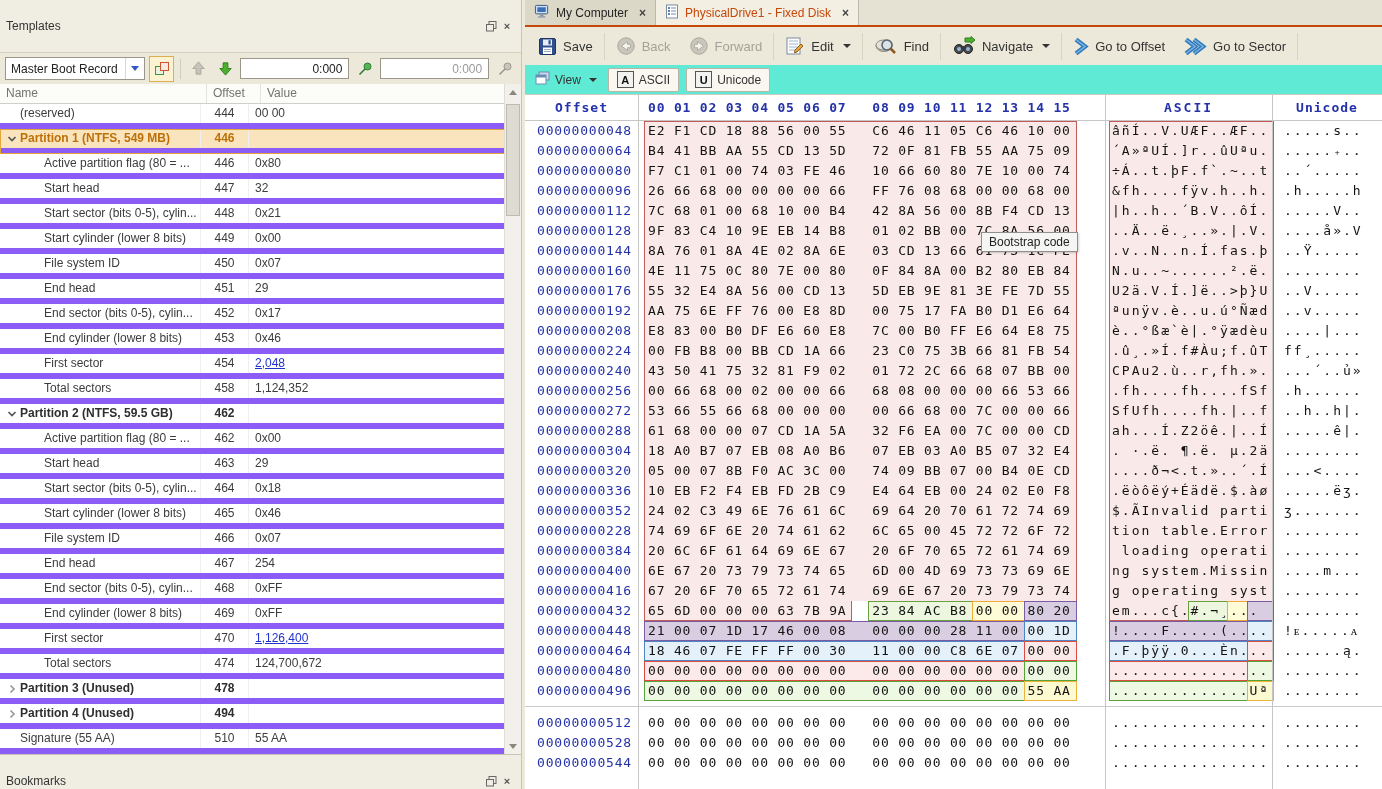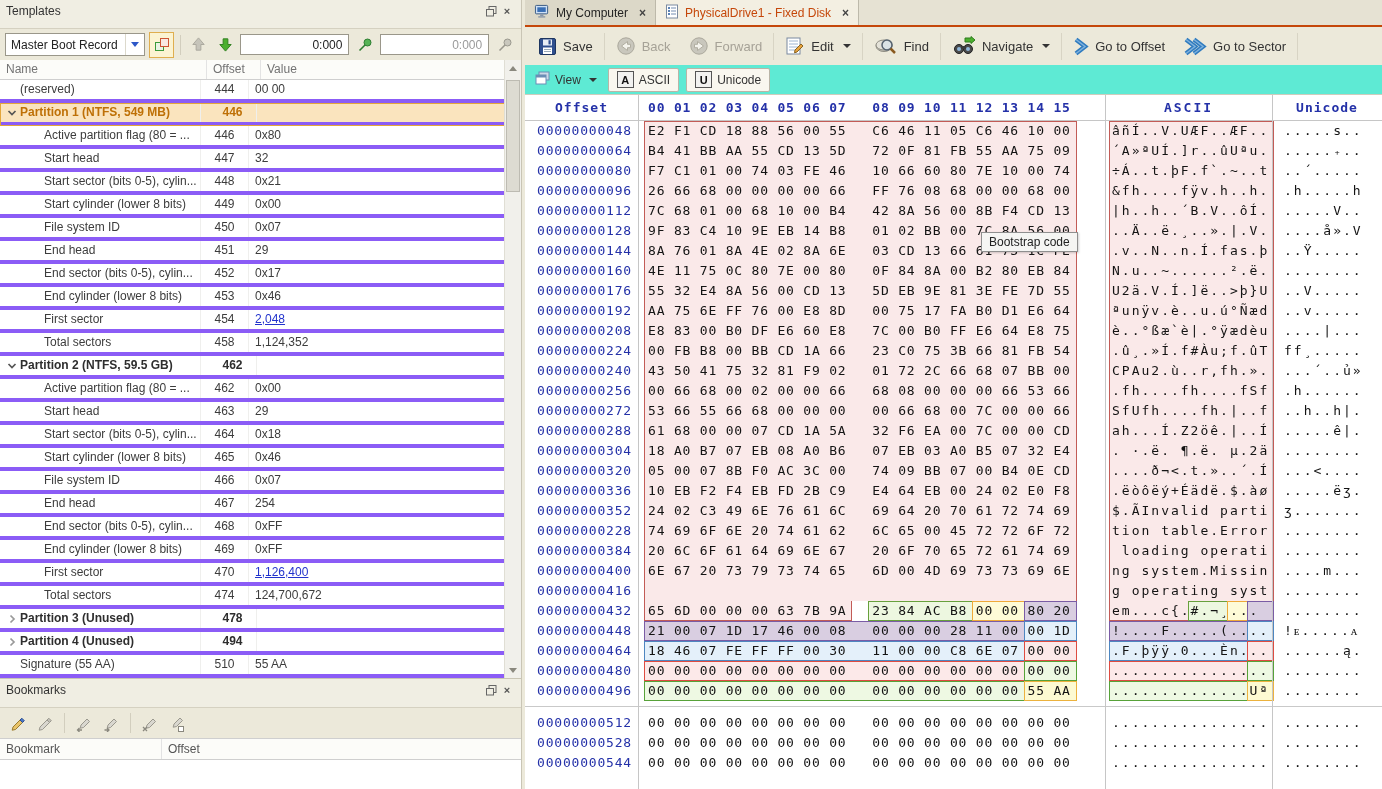--- a/index.html
+++ b/index.html
@@ -3,43 +3,43 @@
 <meta charset="utf-8">
 <style>
 html,body{margin:0;padding:0;}
 body{width:1382px;height:789px;overflow:hidden;font-family:"Liberation Sans",sans-serif;background:#ECE9DA;font-size:12px;}
 .app{display:flex;width:1382px;height:789px;}
 .left{width:521px;display:flex;flex-direction:column;background:#ECE9DA;border-right:1px solid #c9c5b5;}
 .split{width:3px;background:#ECE9DA;}
 .right{flex:1;min-width:0;display:flex;flex-direction:column;background:#ECE9DA;}
 
 
-.ptitle{height:20px;background:#F0EEE3;border-bottom:1px solid #d5d1c1;display:flex;padding:4px 6px;color:#333;flex:0 0 auto;}
+.ptitle{height:20px;background:#F0EEE3;border-bottom:1px solid #d5d1c1;display:flex;align-items:center;padding:16px 6px;color:#333;flex:0 0 auto;}
 .ptitle .sp{flex:1;}
 .pt-ic{width:16px;height:14px;display:flex;align-items:center;justify-content:center;color:#555;font-size:11px;font-weight:bold;}
 
 
 .tpl-toolbar{height:31px;display:flex;align-items:center;gap:4px;padding:0 5px;flex:0 0 auto;background:#ECE9DA;}
 .dropdown{width:152px;height:21px;background:#fff;border:1px solid #9a978a;display:flex;align-items:center;padding-left:5px;color:#222;}
 .dropdown .darr{margin-left:auto;width:18px;height:100%;display:flex;align-items:center;justify-content:center;border-left:1px solid #dcd9cc;}
 .tri-b{width:0;height:0;border-left:4px solid transparent;border-right:4px solid transparent;border-top:5px solid #2E58C8;}
 .tbtn{width:26px;height:24px;display:flex;align-items:center;justify-content:center;}
 .tbtn.hlb{background:#FBF3D2;border:1px solid #DFAE4F;}
 .vsep{width:1px;height:20px;background:#d2cebe;margin:0 2px;}
 .tinput{height:19px;border:1px solid #9a978a;background:#fff;font-size:12px;text-align:right;padding:0 6px;width:95px;font-family:"Liberation Sans",sans-serif;color:#222;}
 .tinput.dim{color:#9a9a9a;}
 
 
 .tree{position:relative;background:#fff;flex:0 0 auto;padding-right:16px;}
 .tree-header{display:flex;height:19px;line-height:19px;background:#fcfcf9;border-bottom:1px solid #cfcfcf;color:#737373;}
 .th-name{width:200px;border-right:1px solid #e3e3e3;padding-left:6px;}
 .th-off{width:47px;border-right:1px solid #e3e3e3;padding-left:6px;}
 .th-val{flex:1;padding-left:6px;}
-.trow{display:flex;height:19px;line-height:19px;color:#3c3c3c;border-bottom:4px solid #8b5cf6;}
-.trow.tbold{font-weight:bold;color:#2e2e2e;gap:8px;}
+.trow{display:flex;height:19px;line-height:19px;color:#3c3c3c;border-bottom:6px solid #8b5cf6;}
+.trow.tbold{font-weight:bold;color:#2e2e2e;}
 .trow.sel{background:#FAE4BE;outline:1px solid #E3A63B;outline-offset:-1px;color:#BE7006;font-weight:bold;}
 .tname{width:200px;display:flex;align-items:center;border-right:1px solid #efefed;overflow:hidden;white-space:nowrap;}
 .tarr{width:16px;margin-left:4px;display:flex;align-items:center;justify-content:center;flex:0 0 auto;}
 .toff{width:47px;text-align:center;border-right:1px solid #efefed;}
 .tval{flex:1;padding-left:6px;overflow:hidden;white-space:nowrap;}
 .tval.link{color:#2233CC;text-decoration:underline;}
 .tree-scroll{position:absolute;top:0;right:0;bottom:0;width:16px;background:#F1F0EB;border-left:1px solid #e0ded4;}
 .ts-btn{height:15px;display:flex;align-items:center;justify-content:center;}
 .tri-up{width:0;height:0;border:4px solid transparent;border-bottom:5px solid #8a887e;margin-top:-3px;}
 .tri-dn{width:0;height:0;border:4px solid transparent;border-top:5px solid #8a887e;margin-bottom:-3px;}
@@ -783,20 +783,21 @@
             <div class="hl" style="left: 584px; width: 162.999px; background: rgb(250, 233, 233); border-left: 1px solid rgb(194, 91, 86); border-right: 1px solid rgb(194, 91, 86);"></div>
             <span class="hx-off">00000000400</span>
             <span class="hx-bytes">6E 67 20 73 79 73 74 65   6D 00 4D 69 73 73 69 6E</span>
             <span class="hx-ascii">ng system.Missin</span>
             <span class="hx-uni">....m...</span>
           </div>
           <div class="hex-row">
             <div class="hl" style="left: 119px; width: 430.75px; background: rgb(250, 233, 233); border-left: 1px solid rgb(194, 91, 86); border-right: 1px solid rgb(194, 91, 86);"></div>
             <div class="hl" style="left: 584px; width: 162.999px; background: rgb(250, 233, 233); border-left: 1px solid rgb(194, 91, 86); border-right: 1px solid rgb(194, 91, 86);"></div>
             <span class="hx-off">00000000416</span>
+            <span class="hx-bytes">67 20 6F 70 65 72 61 74   69 6E 67 20 73 79 73 74</span>
             <span class="hx-ascii">g operating syst</span>
             <span class="hx-uni">........</span>
           </div>
           <div class="hex-row">
             <div class="hl" style="left: 119px; width: 206.46px; background: rgb(250, 233, 233); border-bottom: 1px solid rgb(194, 91, 86); border-left: 1px solid rgb(194, 91, 86); border-right: 1px solid rgb(194, 91, 86);"></div>
             <div class="hl" style="left: 584px; width: 84.3862px; background: rgb(250, 233, 233); border-bottom: 1px solid rgb(194, 91, 86); border-left: 1px solid rgb(194, 91, 86); border-right: 1px solid rgb(194, 91, 86);"></div>
             <div class="hl" style="left: 343.29px; width: 102.94px; background: rgb(237, 247, 224); border-width: 1px; border-style: solid; border-color: rgb(103, 160, 60);"></div>
             <div class="hl" style="left: 662.613px; width: 45.0798px; background: rgb(237, 247, 224); border-width: 1px; border-style: solid; border-color: rgb(103, 160, 60);"></div>
             <div class="hl" style="left: 446.81px; width: 51.18px; background: rgb(254, 251, 215); border-width: 1px; border-style: solid; border-color: rgb(239, 169, 57);"></div>
             <div class="hl" style="left: 701.919px; width: 25.4266px; background: rgb(254, 251, 215); border-width: 1px; border-style: solid; border-color: rgb(239, 169, 57);"></div>

